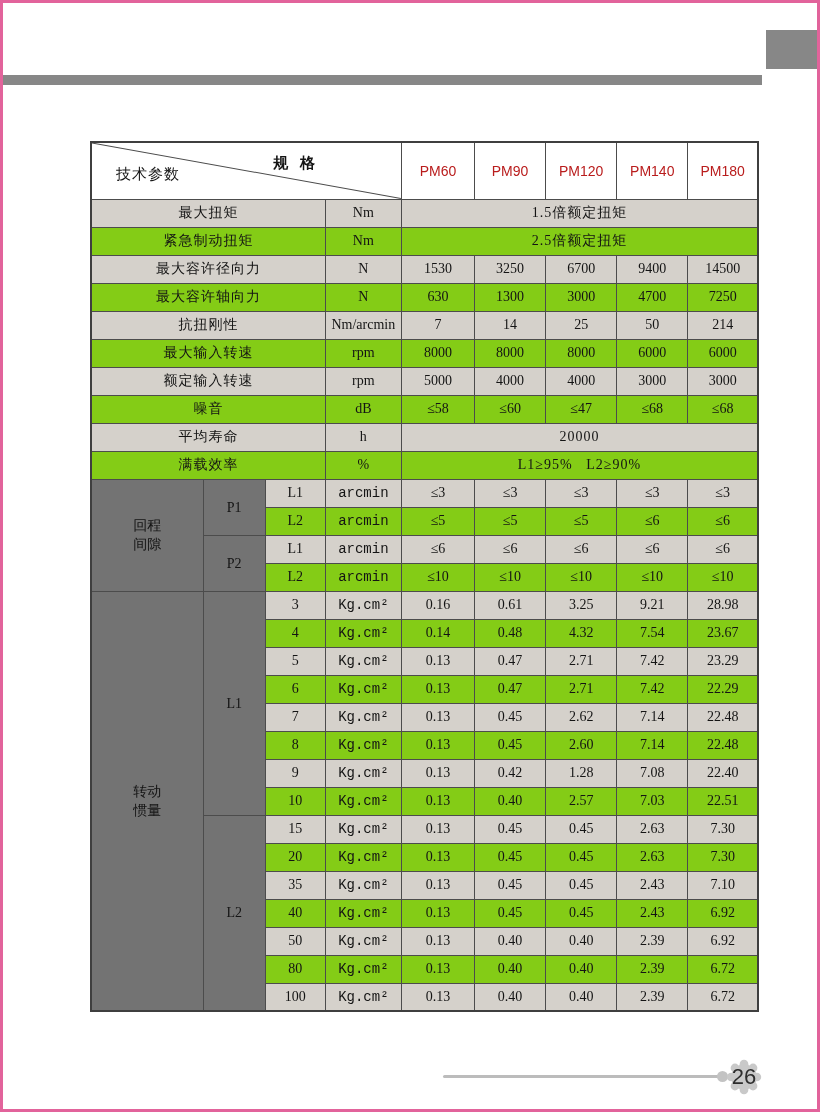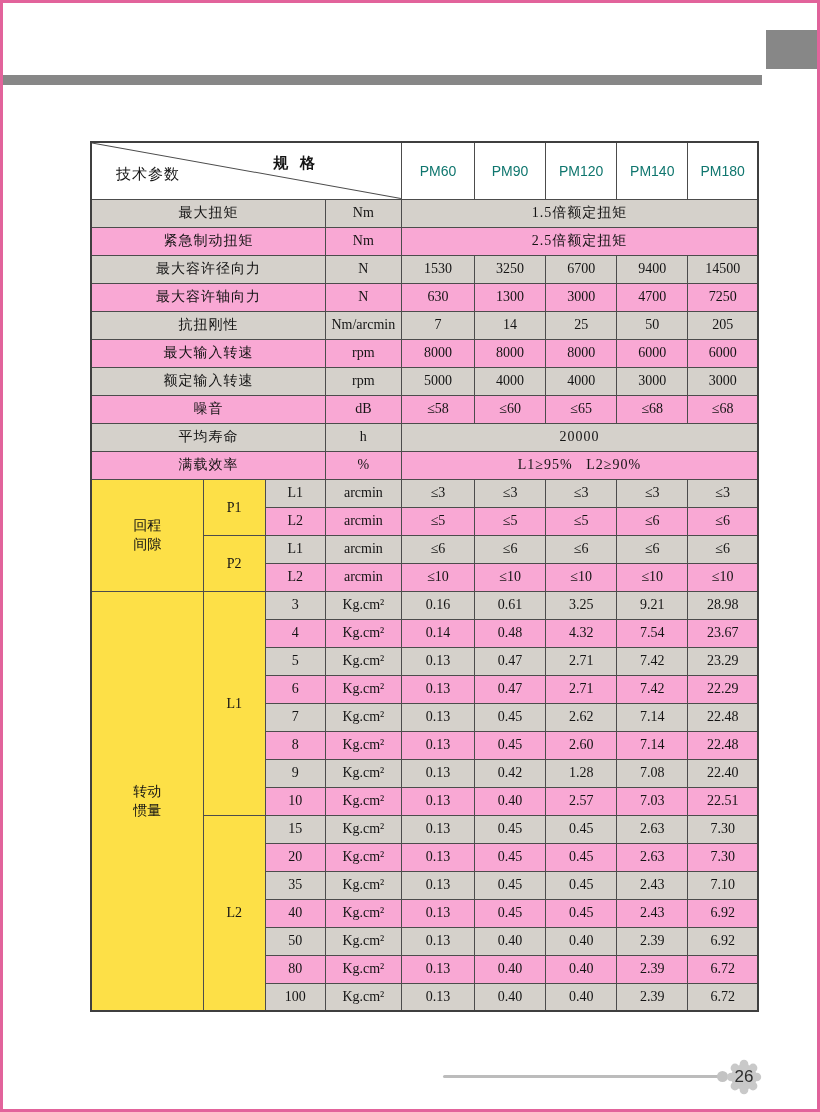--- a/index.html
+++ b/index.html
@@ -21,39 +21,39 @@
     font-family:"Liberation Serif","DejaVu Serif",serif; color:#141414;
   }
   table.spec th, table.spec td {
     border:1px solid #4c4c4c; padding:0; text-align:center; vertical-align:middle;
     font-weight:normal; font-size:14px; overflow:hidden;
   }
   table.spec { border:2px solid #3f3f3f; }
   thead tr { height:57px; background:#fff; }
   tbody tr { height:28px; }
   tbody tr.g { background:#d5d1cb; }
-  tbody tr.w { background:#f9a8d4; }
-  td.group { background:#fde047; font-size:14px; line-height:19px; }
-  th.model { font-family:"Liberation Sans",sans-serif; font-size:15px; color:#0f766e; }
+  tbody tr.w { background:#84cc16; }
+  td.group { background:#737373; font-size:14px; line-height:19px; }
+  th.model { font-family:"Liberation Sans",sans-serif; font-size:15px; color:#b91c1c; }
   th.diag { position:relative; background:#fff; }
   th.diag svg { position:absolute; left:0; top:0; width:100%; height:100%; }
   .diag-top { position:absolute; right:82px; top:11px; font-size:15px; font-weight:bold; letter-spacing:4px; }
   .diag-bottom { position:absolute; left:24px; bottom:15px; font-size:15px; font-weight:normal; letter-spacing:1px;margin-top:40px; }
   td.pname { text-align:center; padding-right:124px; letter-spacing:1px; }
-  td.mono { font-family:Liberation Serif, serif; font-size:13px;margin-left:12px; }
+  td.mono { font-family:Liberation Mono, monospace; font-size:13px;margin-left:12px; }
   td.num  { font-size:14px; }
   td.spanval { font-size:14px; letter-spacing:1px; white-space:pre; }
 
   .footer-line { position:absolute; left:440px; top:1072px; width:278px; height:3px; background:#bcbcbc; border-radius:2px; }
   .footer-dot  { position:absolute; left:714px; top:1068px; width:11px; height:11px; border-radius:50%; background:#c3c3c3; }
   .gear { position:absolute; left:722px; top:1055px; width:38px; height:38px; }
   .gear svg { position:absolute; left:0; top:0; }
   .gear .num {
     position:absolute; left:0; top:0; width:38px; height:38px; display:flex;
-    align-items:center; justify-content:center; font-size:17px; color:#2d2d2d;
+    align-items:center; justify-content:center; font-size:22px; color:#2d2d2d;
     font-family:"Liberation Sans",sans-serif;
   }
 </style>
 </head>
 <body>
 
 <div class="page">
 
   <div class="title-bar"></div>
   <div class="title-square"></div>
@@ -115,21 +115,21 @@
           <td class="num">4700</td>
           <td class="num">7250</td>
         </tr>
         <tr class="g">
           <td colspan="3" class="pname">抗扭刚性</td>
           <td class="num">Nm/arcmin</td>
           <td class="num">7</td>
           <td class="num">14</td>
           <td class="num">25</td>
           <td class="num">50</td>
-          <td class="num">205</td>
+          <td class="num">214</td>
         </tr>
         <tr class="w">
           <td colspan="3" class="pname">最大输入转速</td>
           <td class="num">rpm</td>
           <td class="num">8000</td>
           <td class="num">8000</td>
           <td class="num">8000</td>
           <td class="num">6000</td>
           <td class="num">6000</td>
         </tr>
@@ -140,21 +140,21 @@
           <td class="num">4000</td>
           <td class="num">4000</td>
           <td class="num">3000</td>
           <td class="num">3000</td>
         </tr>
         <tr class="w">
           <td colspan="3" class="pname">噪音</td>
           <td class="num">dB</td>
           <td class="num">≤58</td>
           <td class="num">≤60</td>
-          <td class="num">≤65</td>
+          <td class="num">≤47</td>
           <td class="num">≤68</td>
           <td class="num">≤68</td>
         </tr>
         <tr class="g">
           <td colspan="3" class="pname">平均寿命</td>
           <td class="num">h</td>
           <td colspan="5" class="spanval">20000</td>
         </tr>
         <tr class="w">
           <td colspan="3" class="pname">满载效率</td>

